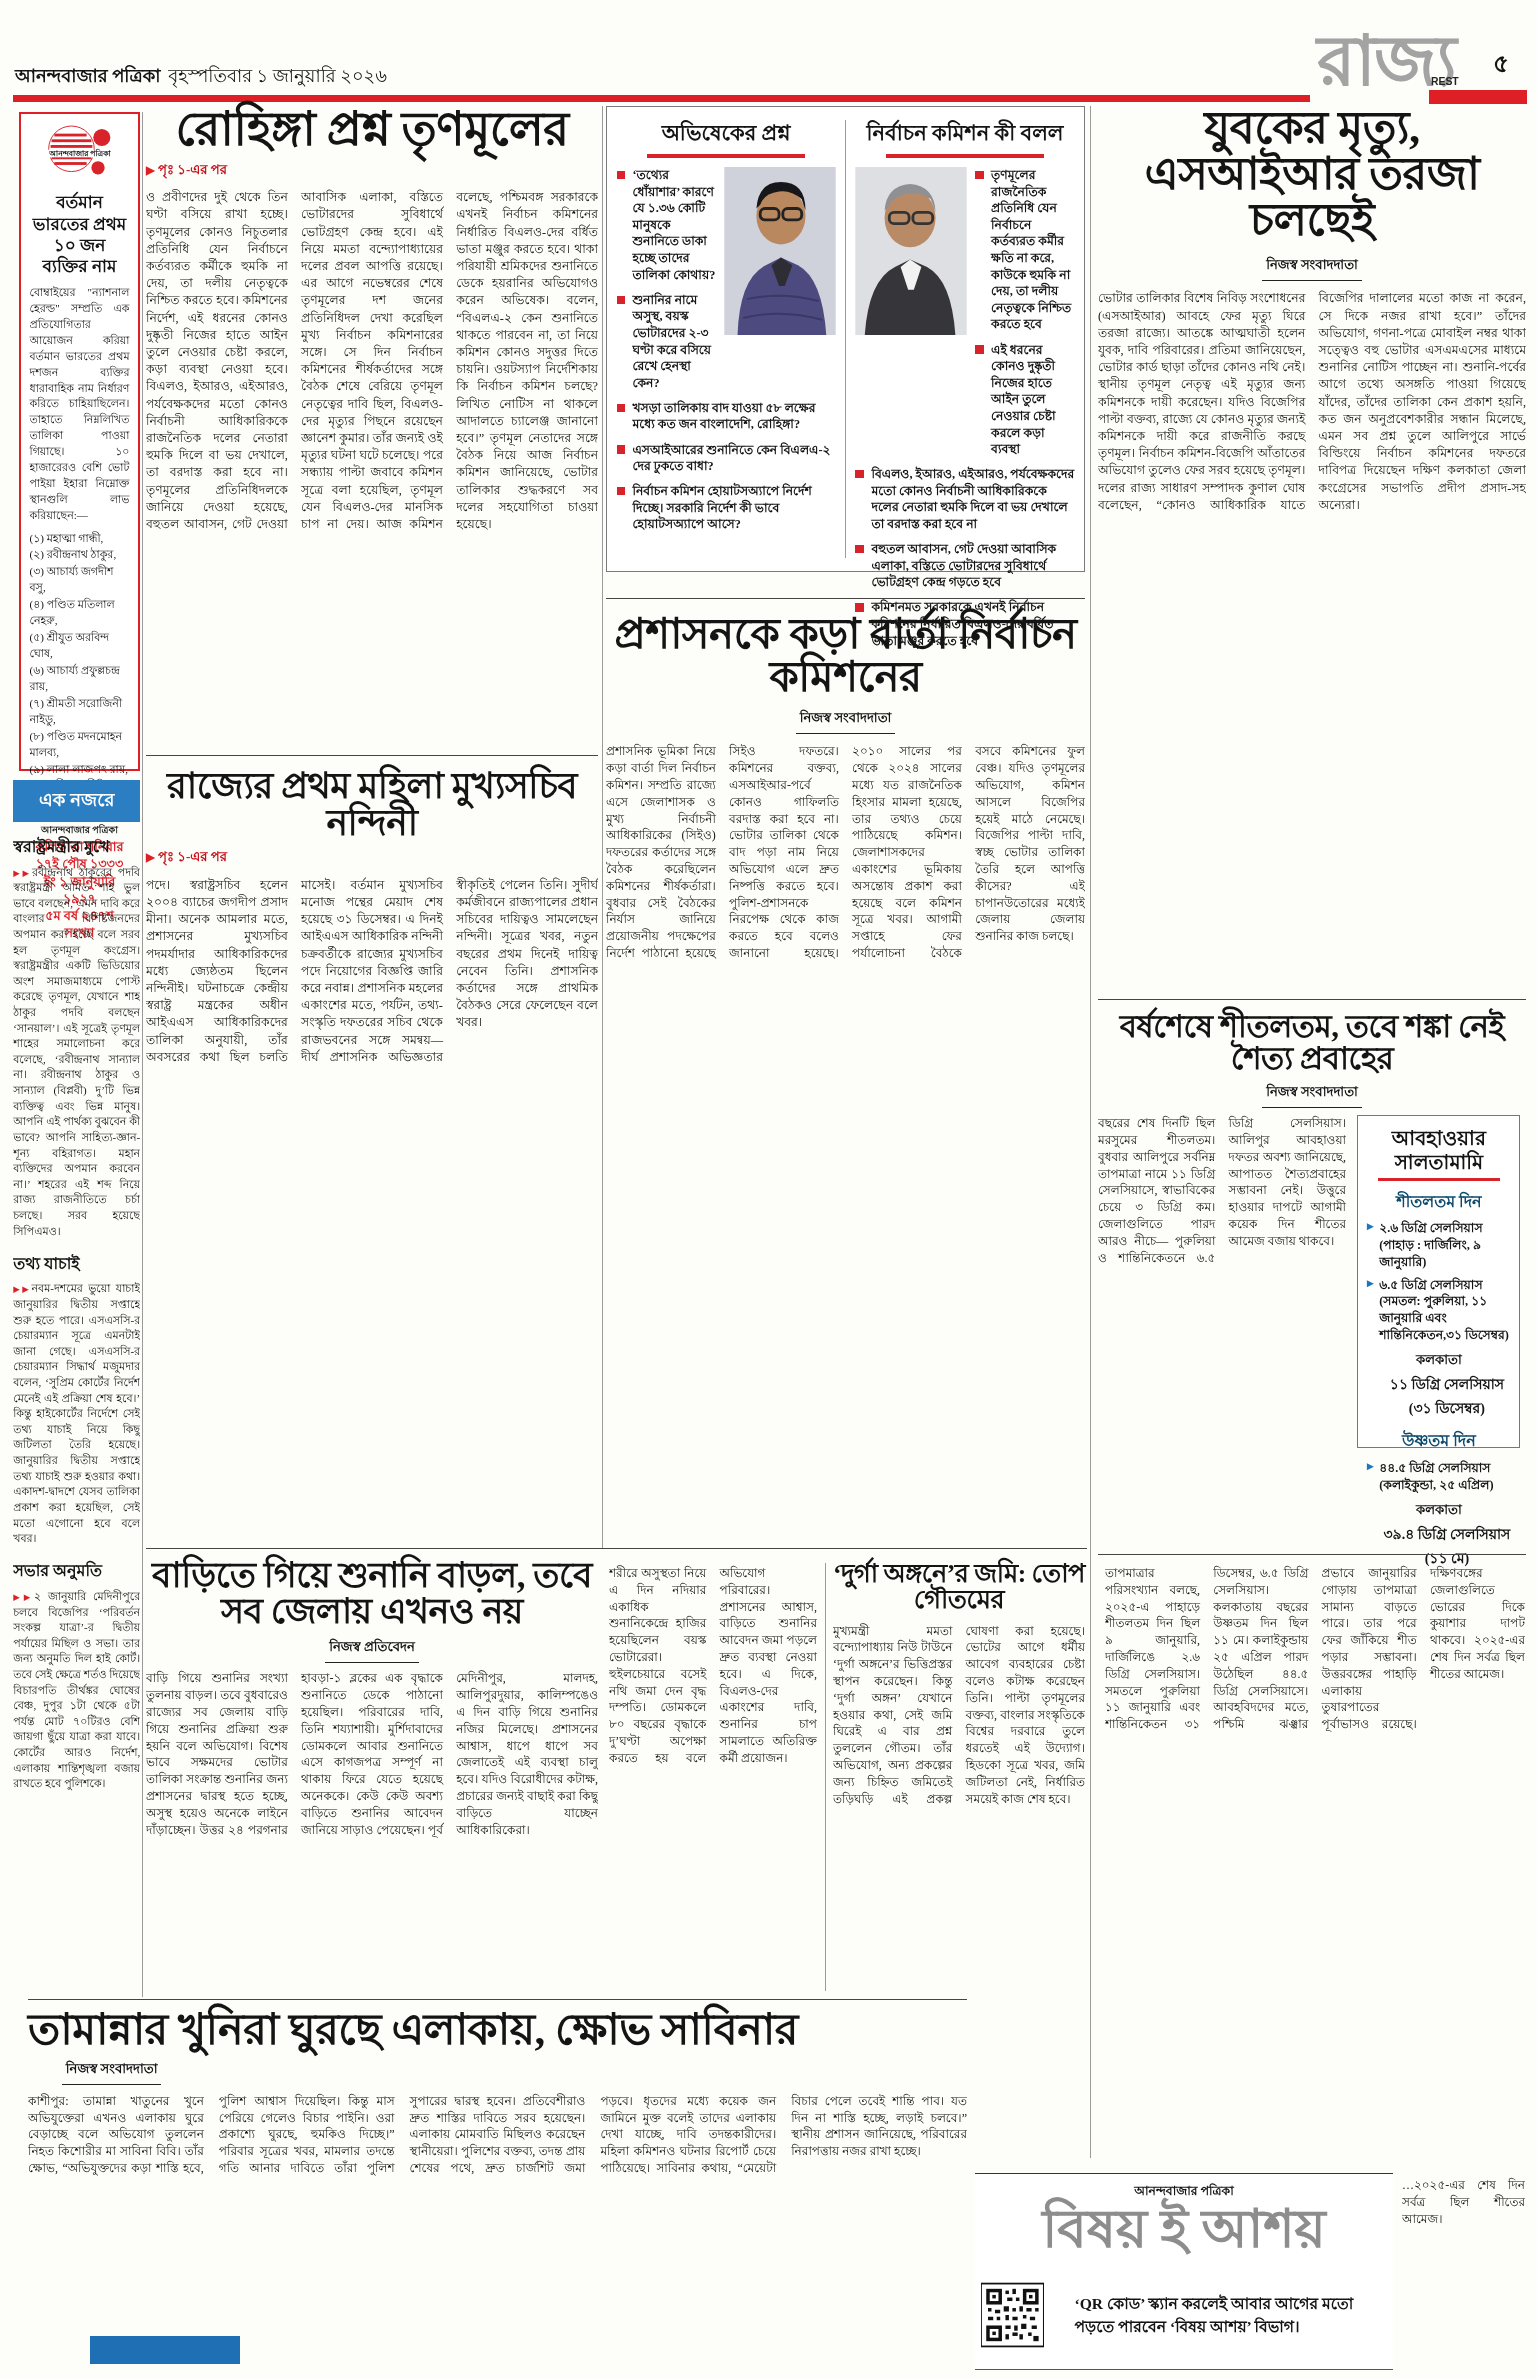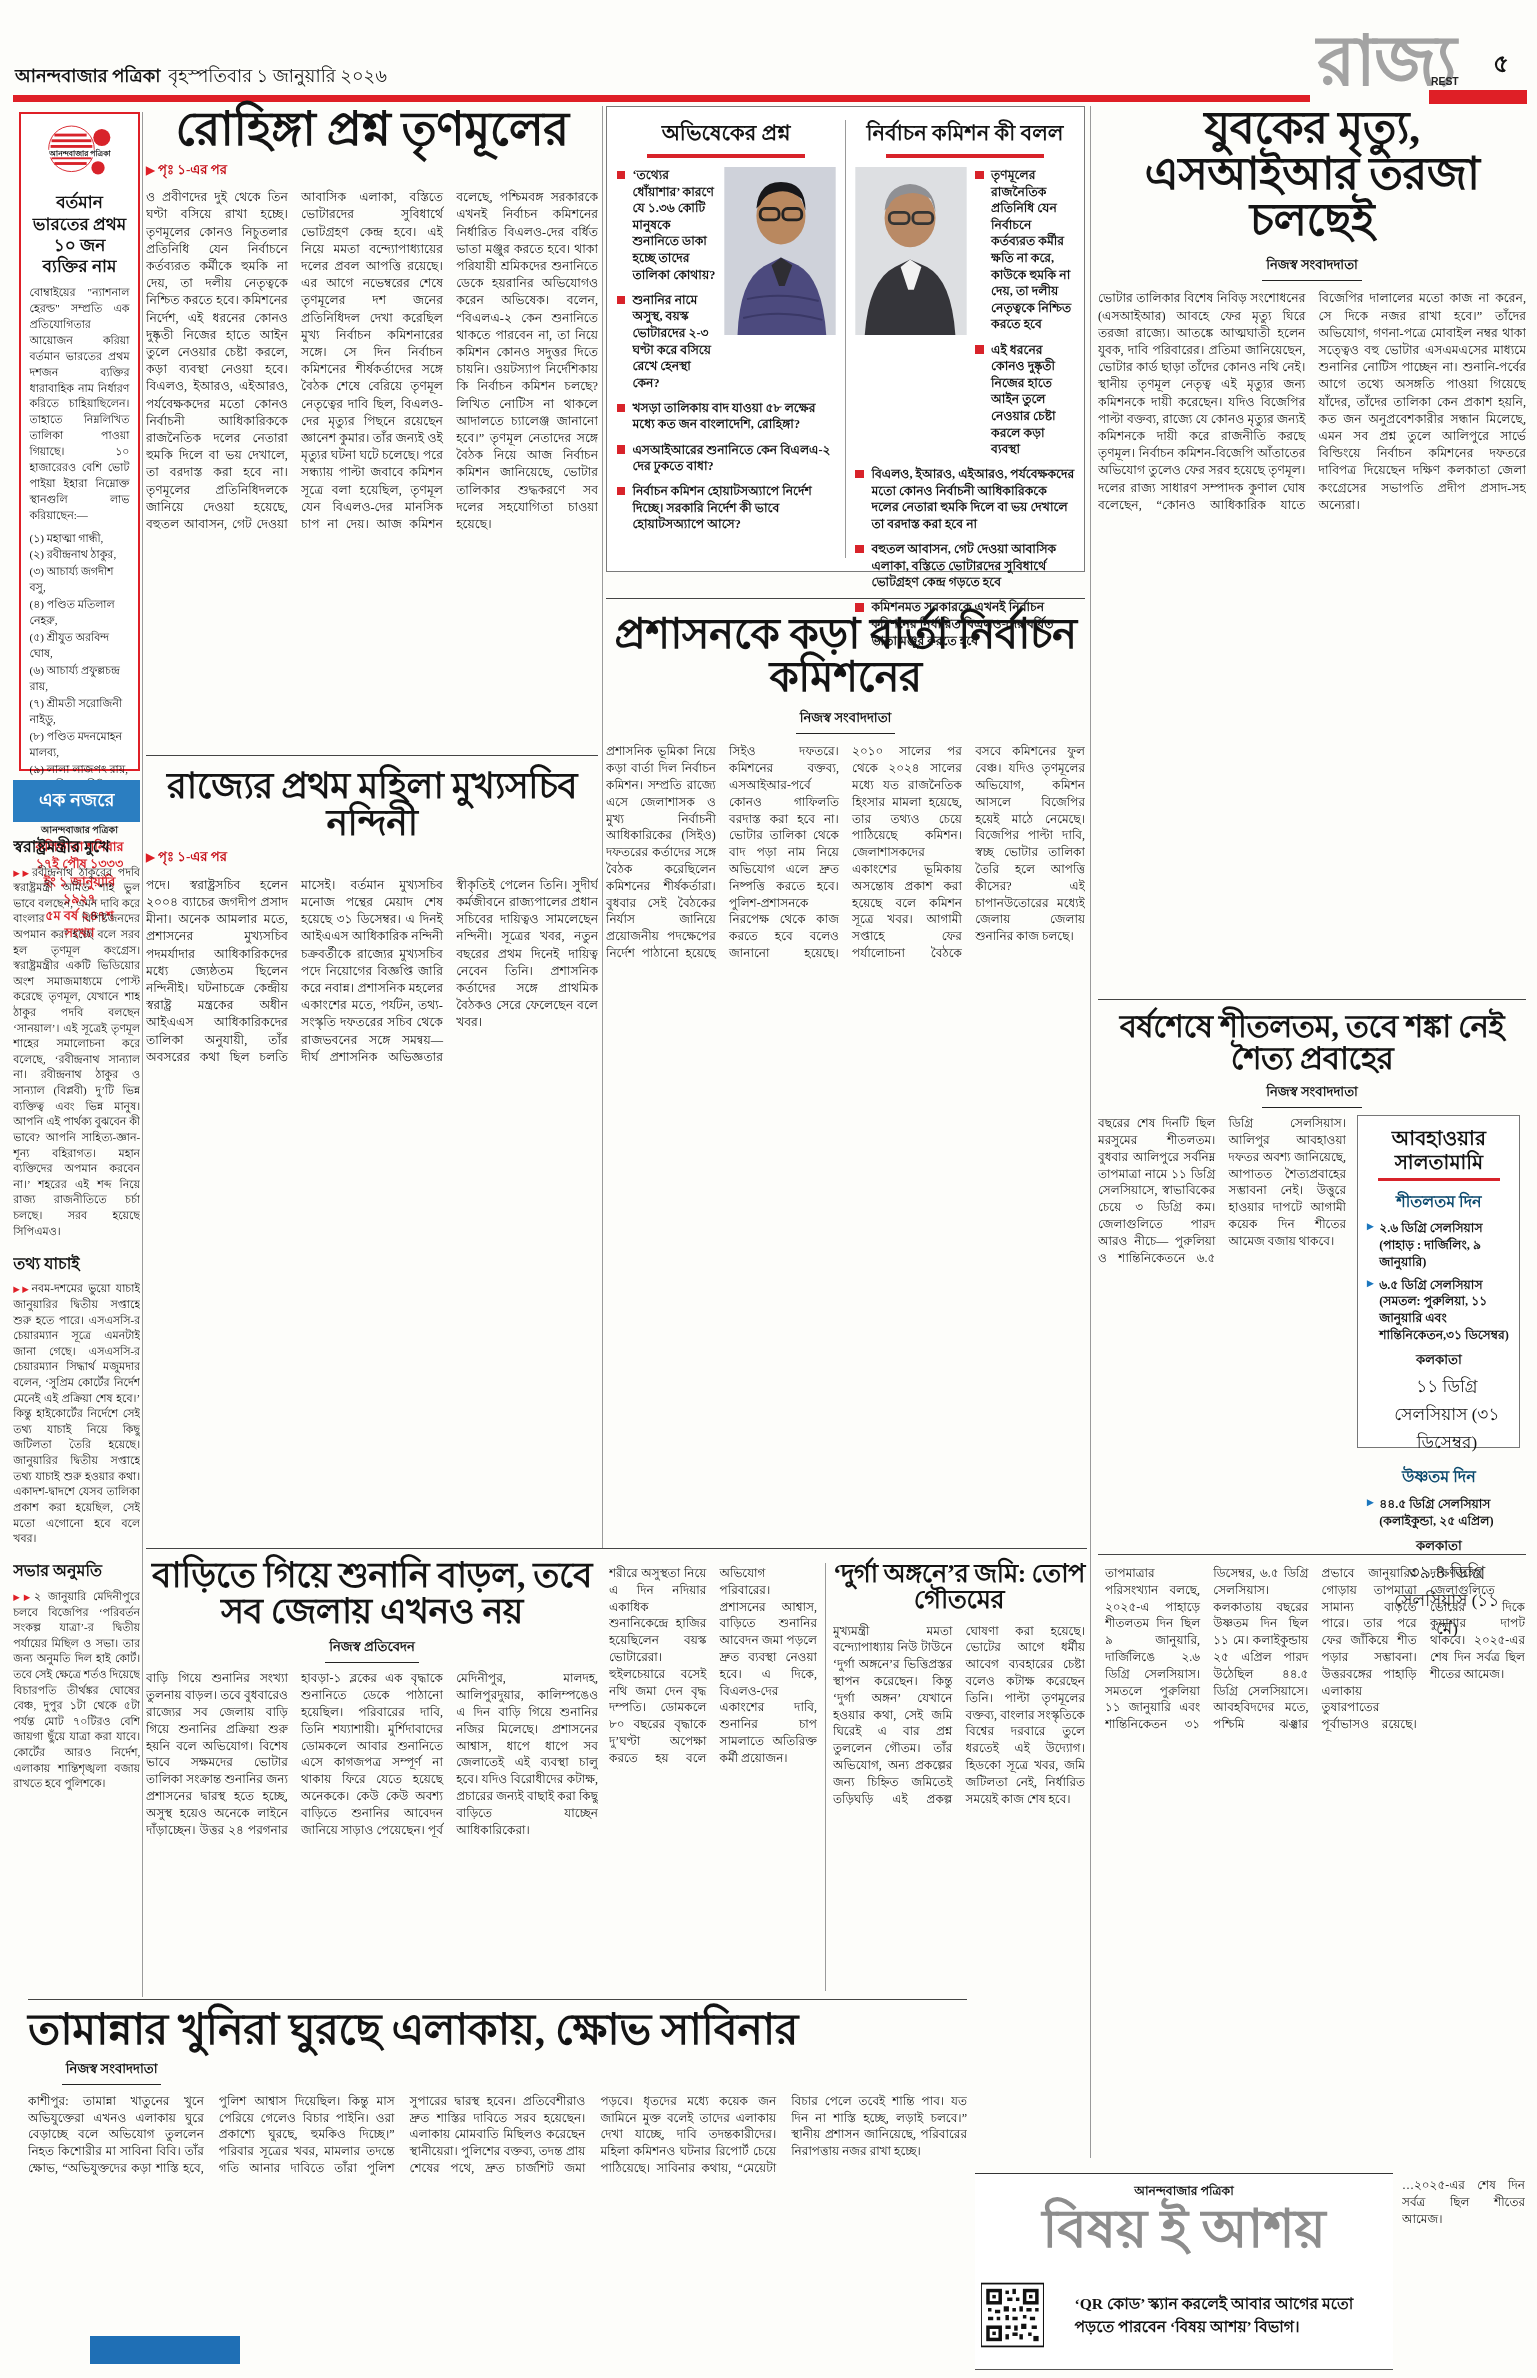--- a/index.html
+++ b/index.html
@@ -48,21 +48,21 @@
   .photo{flex:0 0 auto;}
   
   .wbox{border:1.4px solid #777;background:#fff;box-sizing:border-box;padding:9.5px 8.5px;text-align:center;}
   .wbox h3{font-size:20px;font-weight:bold;margin:0;line-height:1.2;}
   .wunder{width:85%;height:2.8px;background:#d8232a;margin:4.7px auto 7.6px;}
   .wsub{color:#0c4a6e;font-weight:bold;font-size:16px;margin:7.6px 0 4.7px;}
   .wbox ul{list-style:none;margin:0;padding:0;font-size:12.3px;font-weight:bold;line-height:1.35;text-align:left;}
   .wbox ul li{position:relative;padding-left:12.3px;margin-bottom:6.6px;}
   .wbox ul li::before{content:"\25B6";position:absolute;left:0;top:0.9px;color:#1b76bd;font-size:8.5px;}
   .wcity{font-weight:bold;font-size:13.2px;margin:3.8px 0 0.9px;}
-  .wline{font-weight:normal;font-size:17px;margin-left:16px;}
+  .wline{font-weight:bold;font-size:14px;margin-left:16px;}
   
   .bishoy{border-top:1.4px solid #333;border-bottom:0.9px solid #555;box-sizing:border-box;padding:7.6px 5.7px 9.5px;text-align:center;background:#fff;}
   .bishoy .small-lab{font-size:12.3px;font-weight:bold;margin-bottom:1.9px;}
   .bishoy h2{color:#8d8d8d;font-size:53px;font-weight:bold;margin:0 0 8px;line-height:1;}
   .bishoy .row{display:flex;gap:31px;align-items:center;text-align:left;}
   .bishoy .cap{font-size:15.6px;font-weight:bold;line-height:1.5;}
   .section-word{color:#a3a3a3;font-size:70px;font-weight:bold;letter-spacing:-1.9px;line-height:1;}
   .rest{font-family:"Liberation Sans",sans-serif;font-size:10.4px;font-weight:bold;color:#222;}
   .pgnum{font-size:24.6px;font-weight:bold;}
   .masthead{font-size:18px;}

